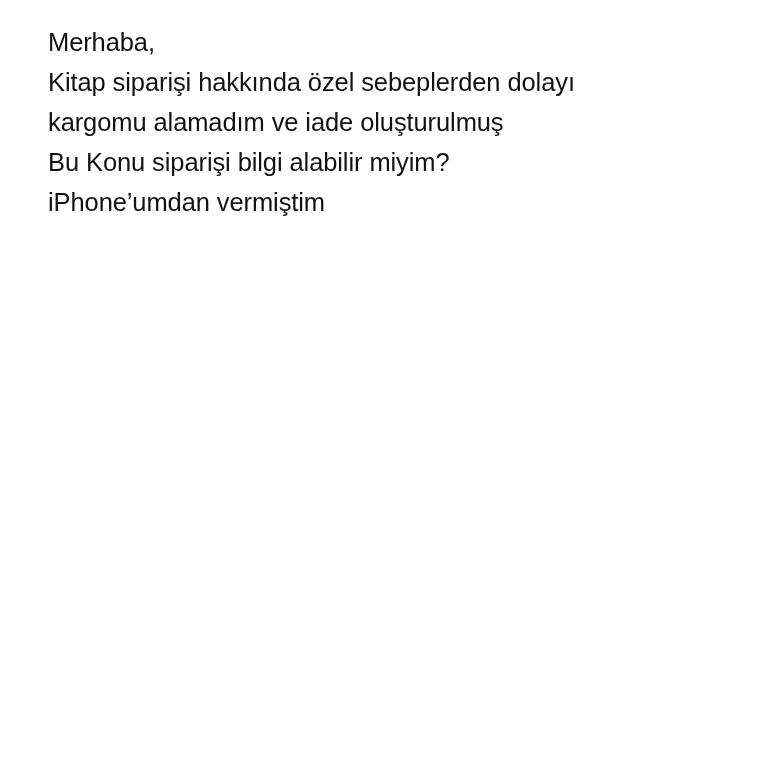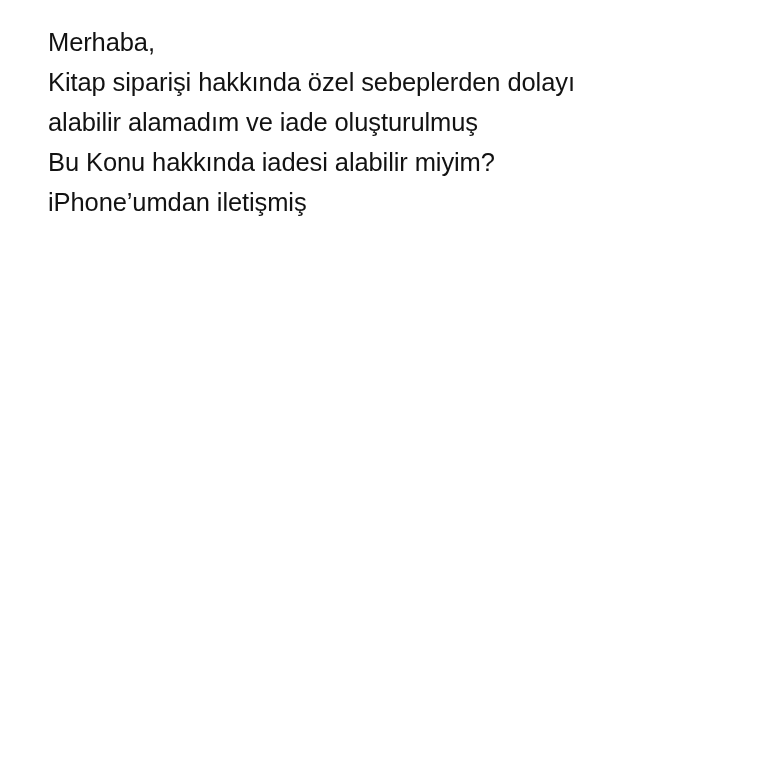--- a/index.html
+++ b/index.html
@@ -33,17 +33,17 @@
     font-weight: 400;
   }
 </style>
 </head>
 <body>
 
 <div class="page">
   <div class="message-body">
     <div class="message-line">Merhaba,</div>
     <div class="message-line">Kitap siparişi hakkında özel sebeplerden dolayı</div>
-    <div class="message-line">alabilir alamadım ve iade oluşturulmuş</div>
-    <div class="message-line">Bu Konu hakkında iadesi alabilir miyim?</div>
-    <div class="message-line">iPhone’umdan iletişmiş</div>
+    <div class="message-line">kargomu alamadım ve iade oluşturulmuş</div>
+    <div class="message-line">Bu Konu siparişi bilgi alabilir miyim?</div>
+    <div class="message-line">iPhone’umdan vermiştim</div>
   </div>
 </div>
 
 </body></html>

